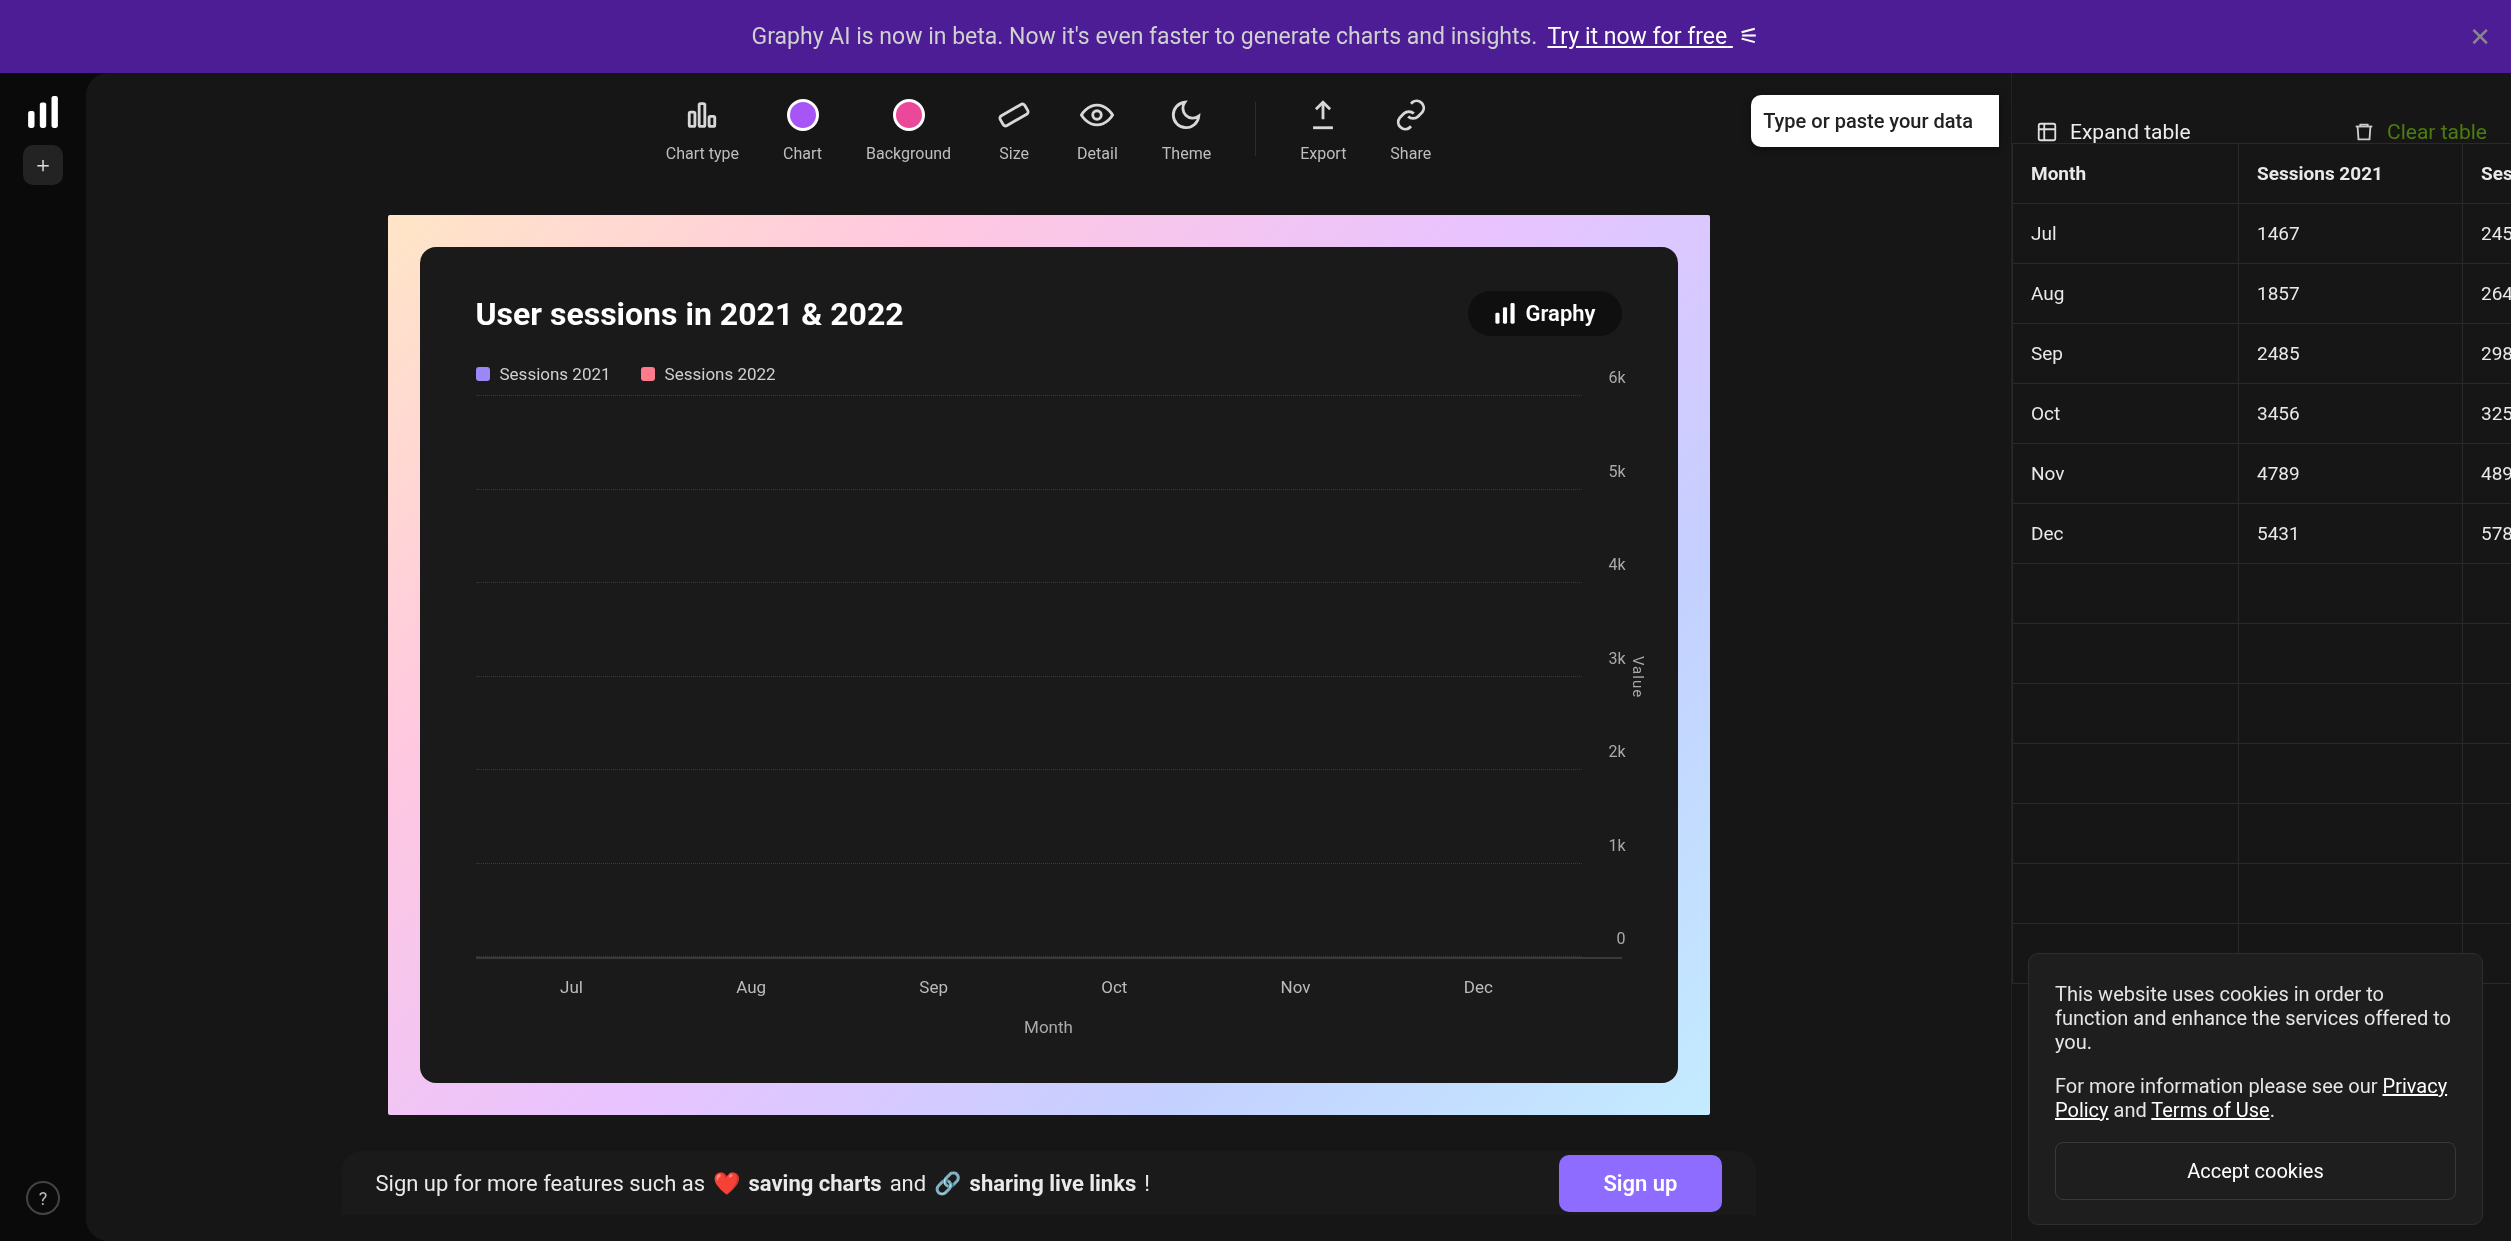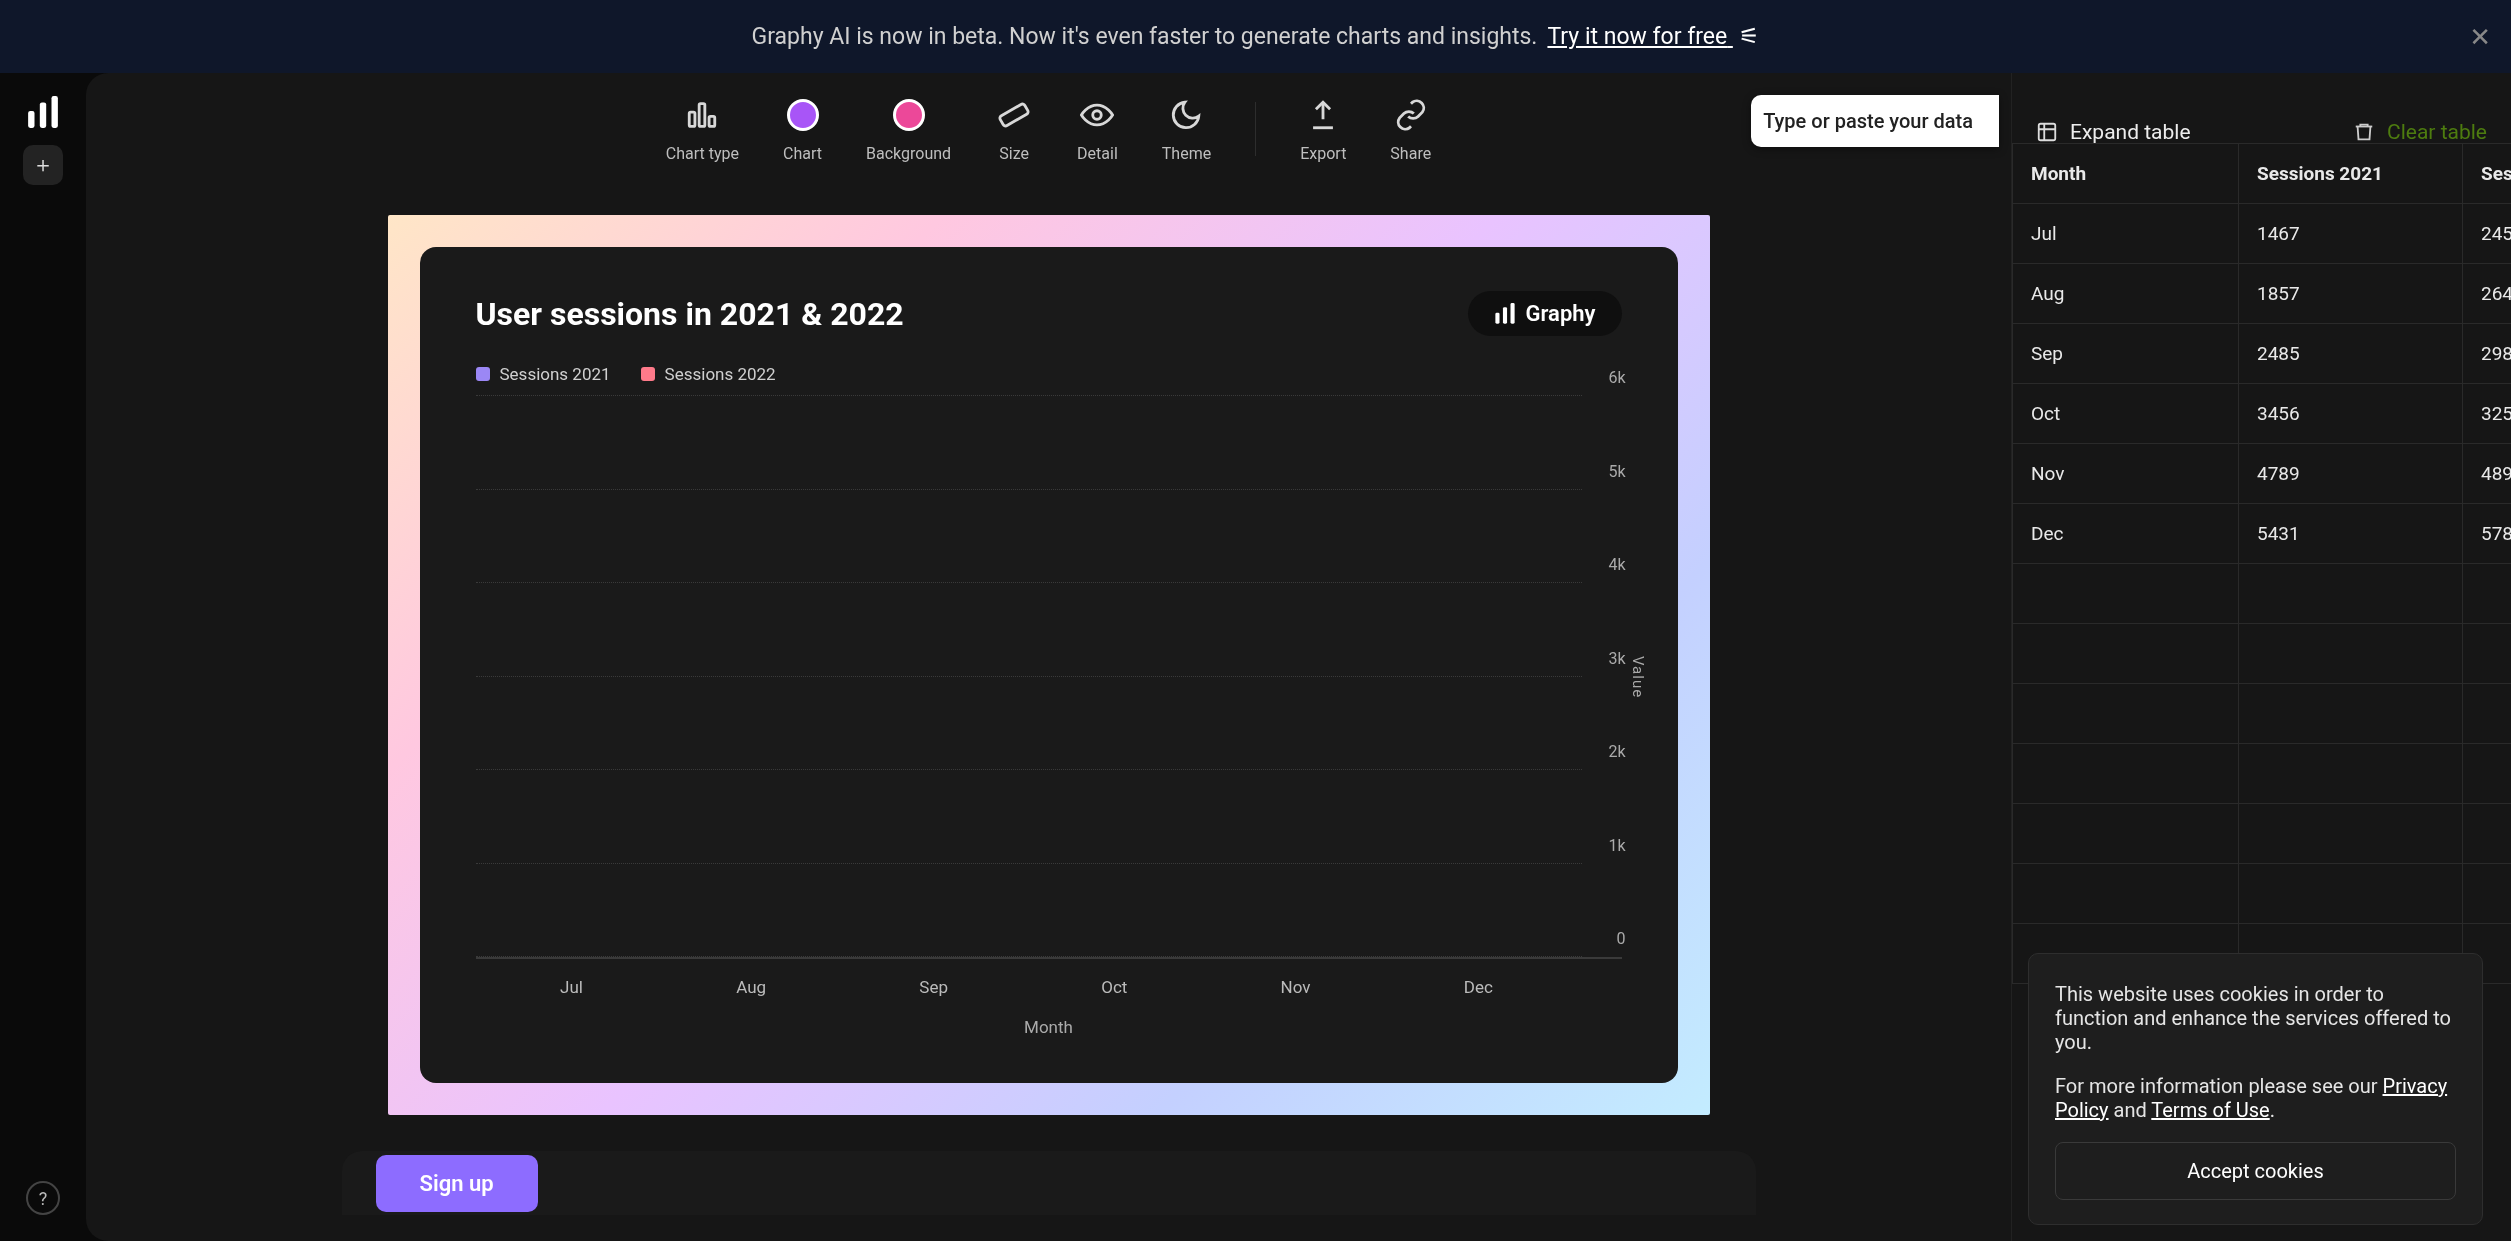--- a/index.html
+++ b/index.html
@@ -9,21 +9,21 @@
   color: #e5e5e5;
   width: 2511px;
   height: 1241px;
   overflow: hidden;
   display: flex;
   flex-direction: column;
 }
 
 .banner {
   height: 73px;
-  background: #0f172a;
+  background: #4c1d95;
   display: flex;
   align-items: center;
   justify-content: center;
   gap: 10px;
   font-size: 23px;
   color: #d0d0d0;
   position: relative;
 }
 .banner a { color: #fff; text-decoration: underline; }
 .banner .close { position: absolute; right: 20px; cursor: pointer; color: #888; font-size: 26px; }
@@ -456,20 +456,29 @@
                 <div>Sep</div>
                 <div>Oct</div>
                 <div>Nov</div>
                 <div>Dec</div>
               </div>
             <div class="x-axis-label">Month</div>
           </div>
         </div>
 
         <div class="signup-bar">
+          <div class="grow">
+            <span>Sign up for more features such as</span>
+            <span>❤️</span>
+            <b>saving charts</b>
+            <span>and</span>
+            <span>🔗</span>
+            <b>sharing live links</b>
+              <span>!</span>
+          </div>
           <div class="signup-btn">
             <span>Sign up</span>
           </div>
         </div>
       </div>
     </div>
 
     <div class="right-panel">
       <div class="panel-head">
         <div class="lbtn">

